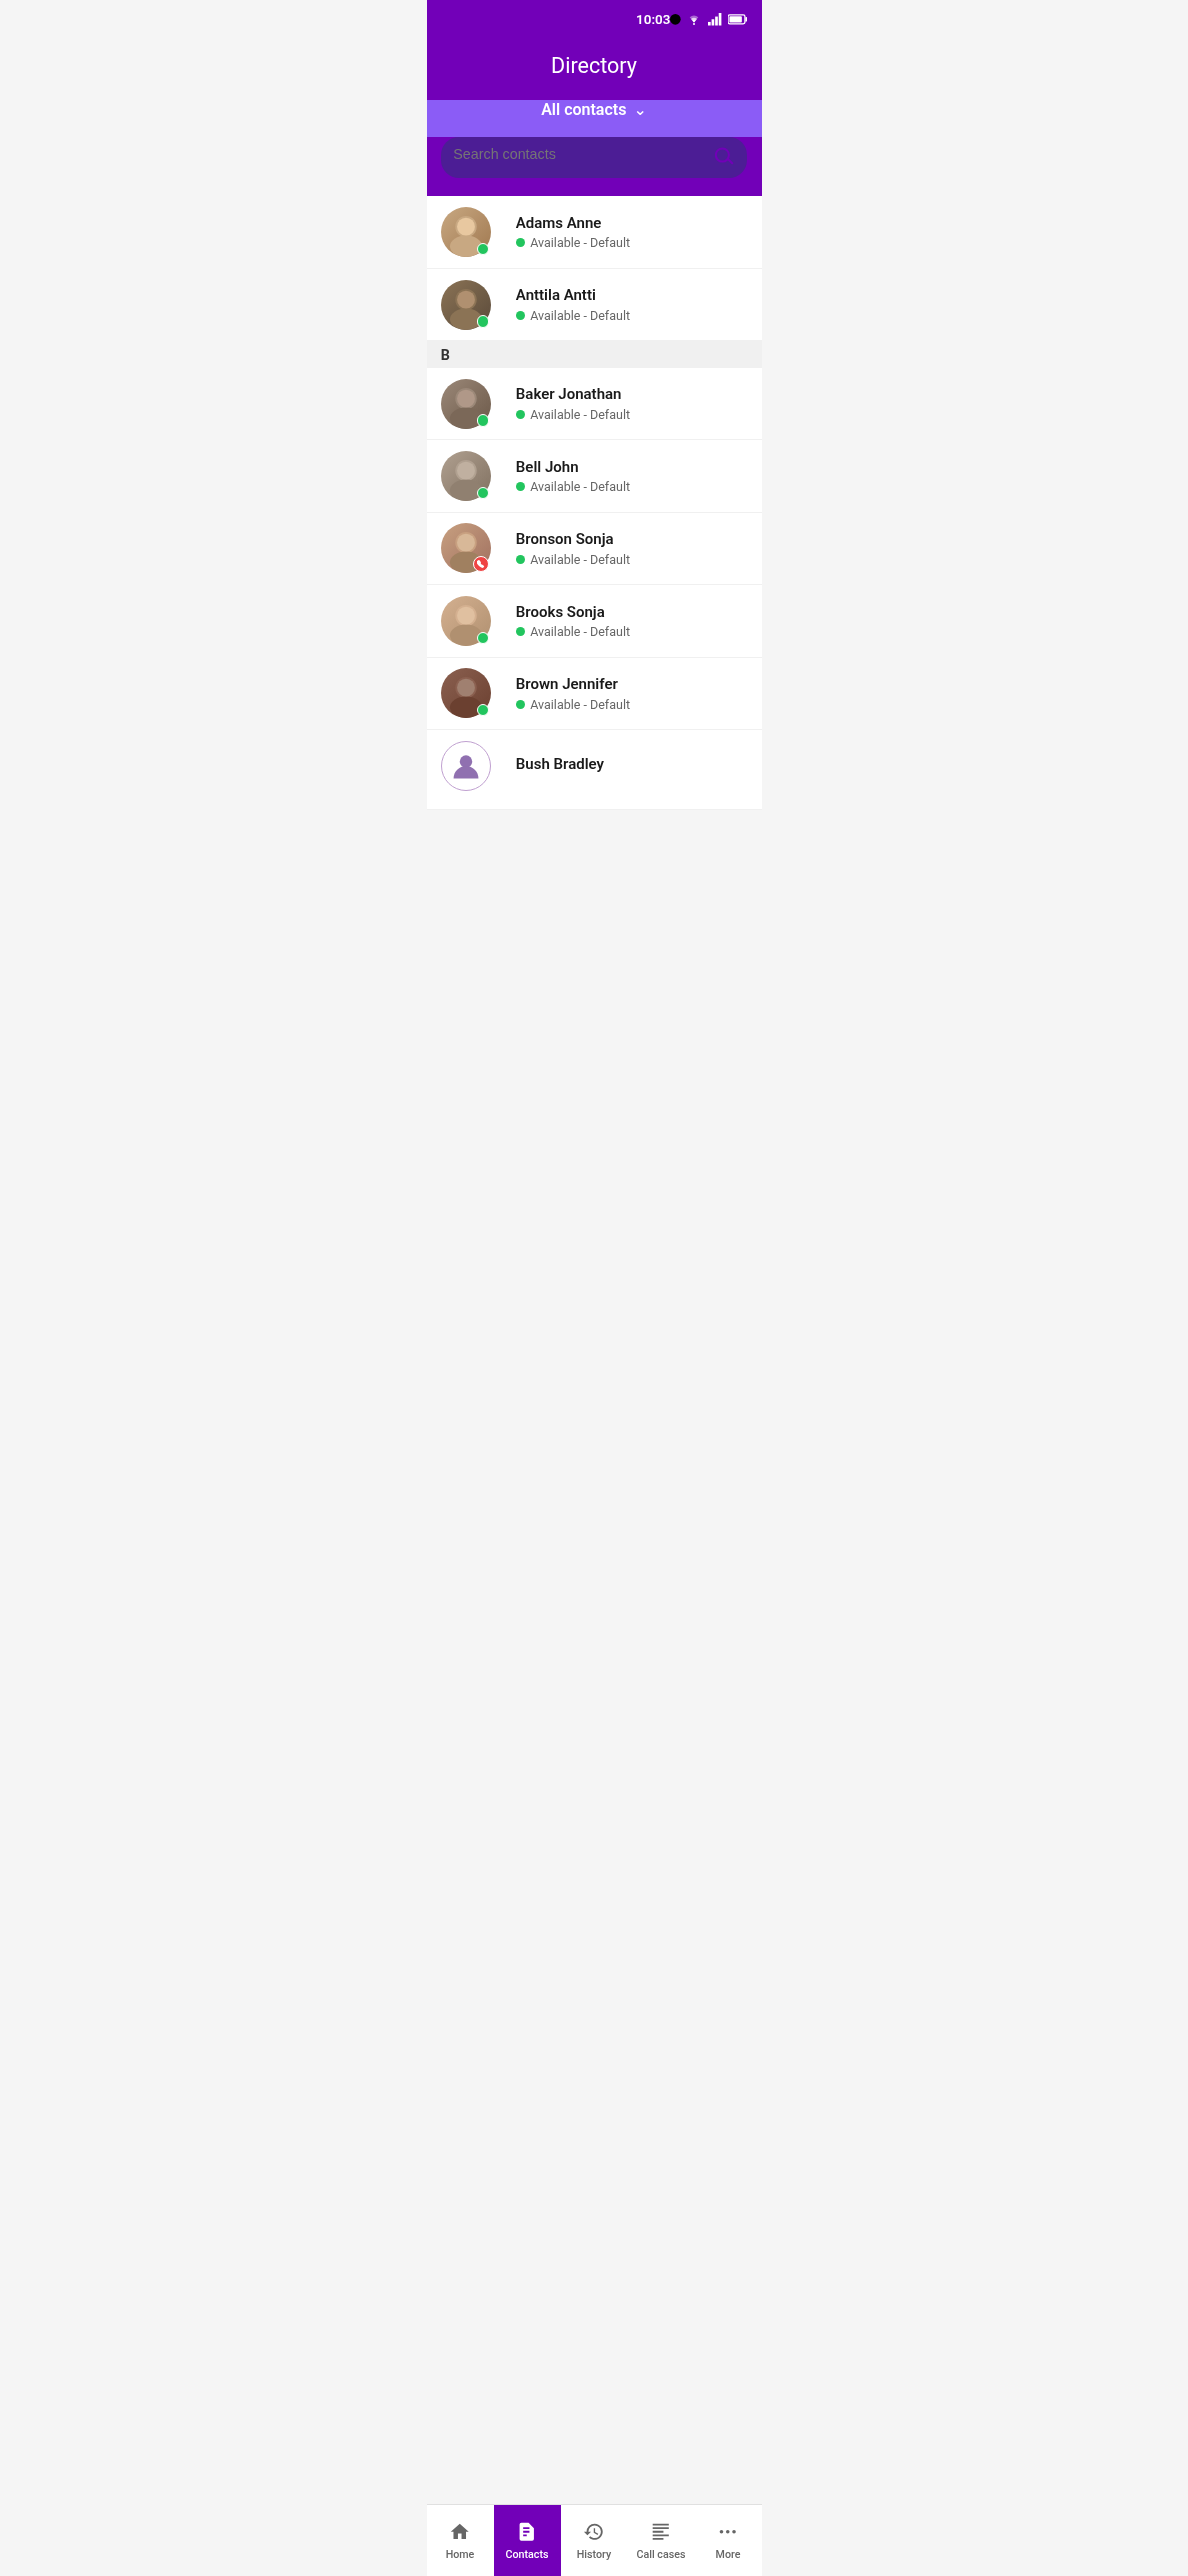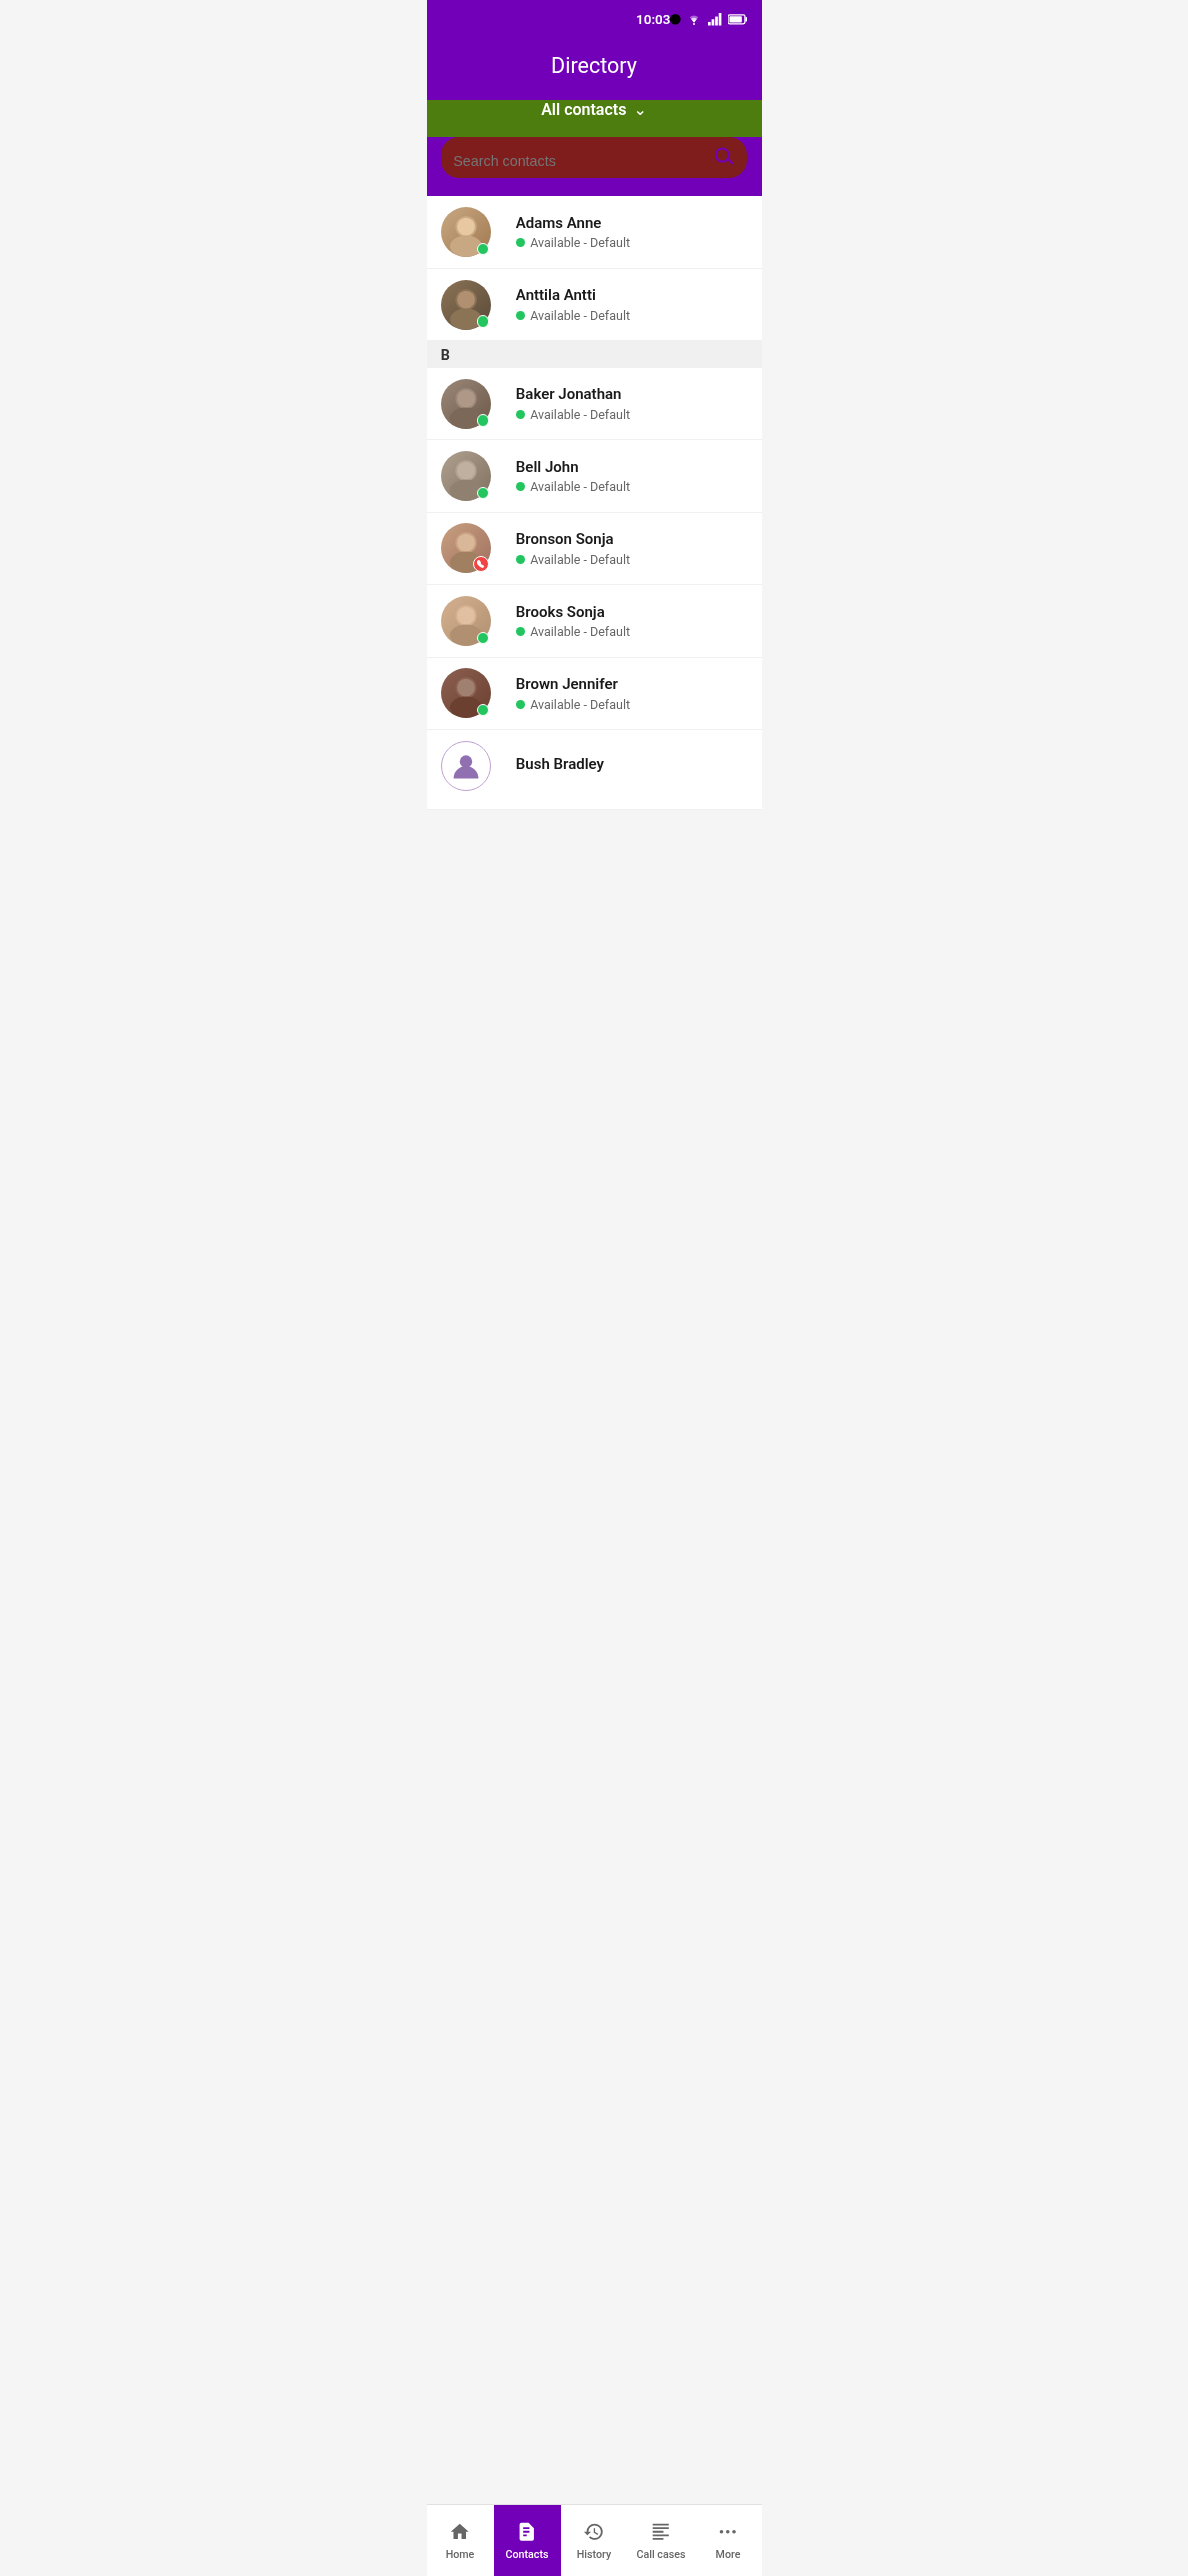--- a/index.html
+++ b/index.html
@@ -50,21 +50,21 @@
       padding: 14.3px 14.3px 21.5px;
     }
 
     .header-title {
       color: white;
       font-size: 21.5px;
       font-weight: 400;
     }
 
     .filter-row {
-      background: #4d7c0f;
+      background: #8b5cf6;
       display: flex;
       justify-content: center;
       align-items: center;
       padding-bottom: 18px;
       gap: 7px;
     }
 
     .filter-label {
       color: white;
       font-size: 16px;
@@ -75,24 +75,24 @@
       color: white;
       font-size: 16px;
     }
 
     .search-container {
       background: #7200b8;
       padding: 0 14.3px 18px;
     }
 
     .search-box {
-      background: #7f1d1d;
+      background: #4c1d95;
       border-radius: 18px;
       display: flex;
-      align-items: flex-end;
+      align-items: flex-start;
       padding: 9px 12.5px;
       gap: 7.2px;
     }
 
     .search-input {
       flex: 1;
       border: none;
       outline: none;
       font-size: 14.3px;
       color: #999;

